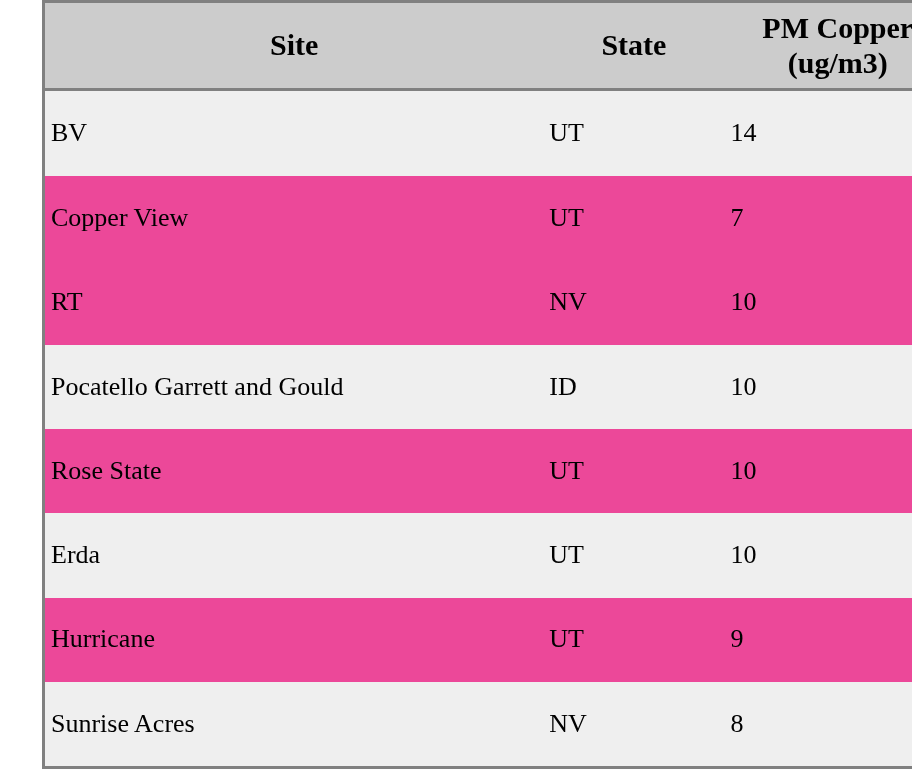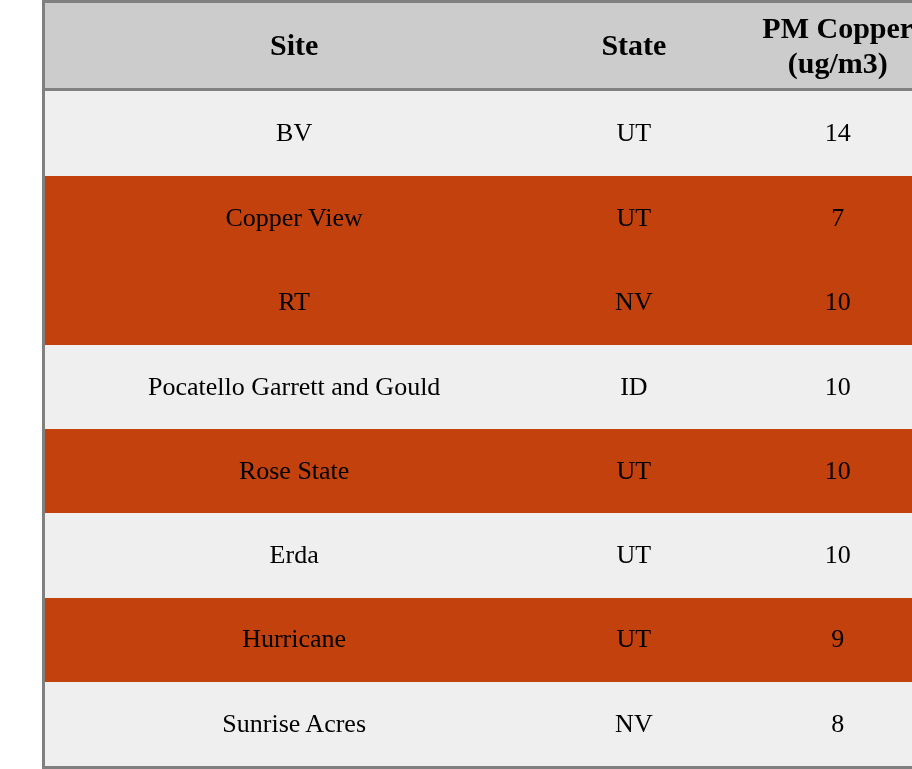--- a/index.html
+++ b/index.html
@@ -40,31 +40,30 @@
     text-align: center;
     vertical-align: middle;
     padding: 8px 6px;
     border-bottom: 3px solid #808080;
     line-height: 1.15;
   }
   tbody td {
     font-family: "Liberation Serif", serif;
     font-size: 26px;
     color: #000000;
-    text-align: center;
     vertical-align: middle;
     padding: 10px 6px;
     border: none;
     line-height: 1.1;
   }
   tbody tr.row-odd td {
     background: #efefef;
   }
   tbody tr.row-even td {
-    background: #c2410c;
+    background: #ec4899;
   }
 </style>
 </head>
 <body>
 
 <div id="table-wrap">
   <table class="aqi-table">
     <colgroup>
       <col class="col-site">
       <col class="col-state">

